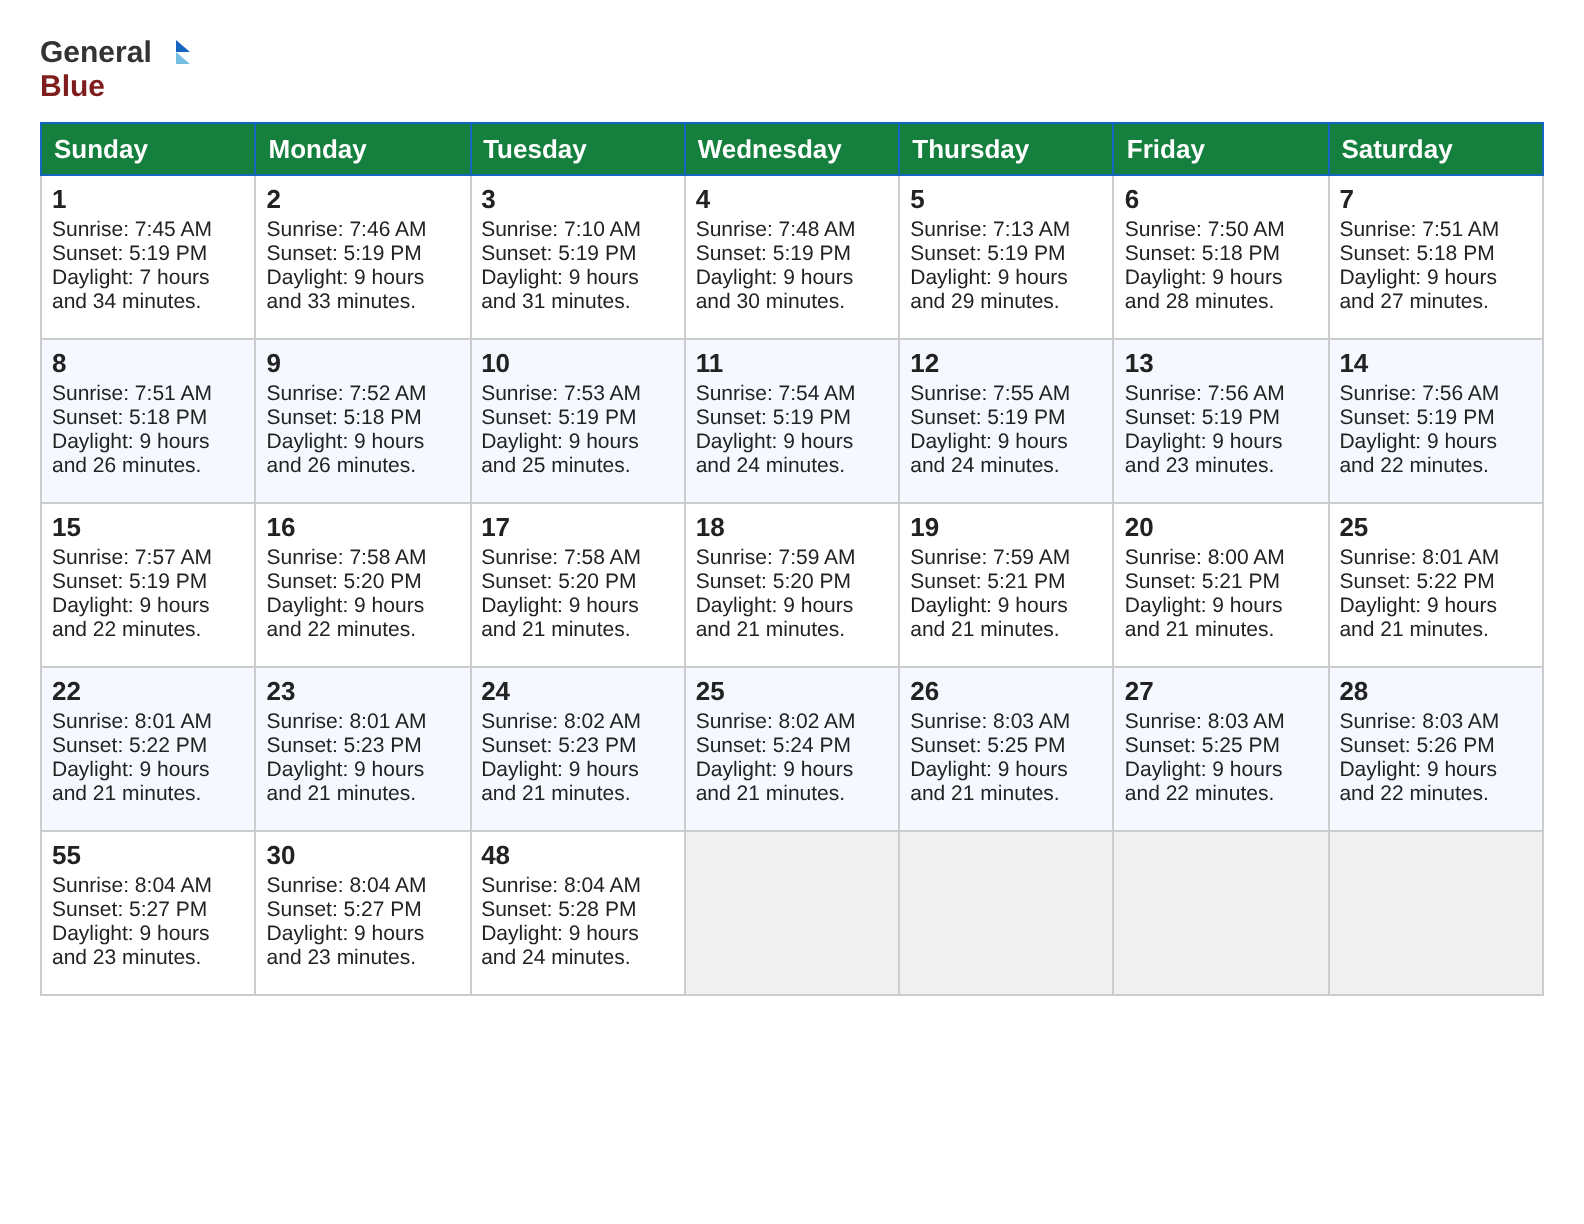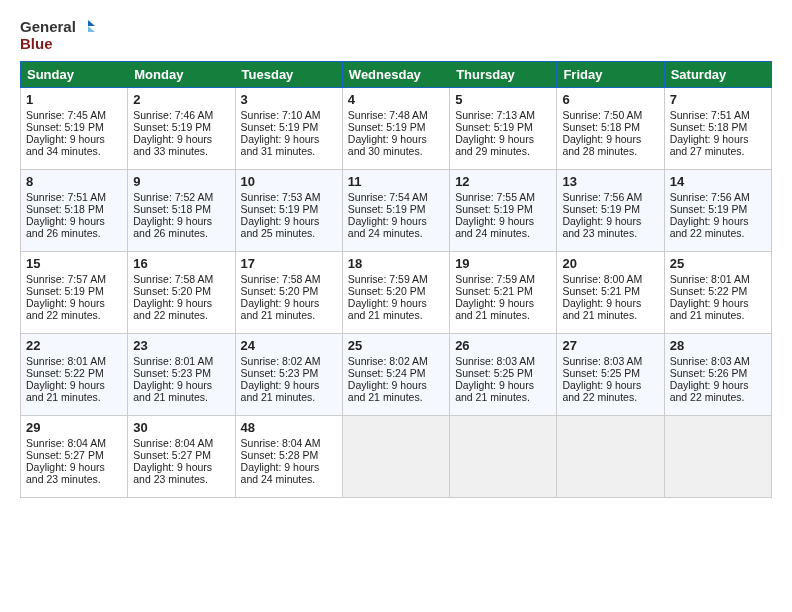--- a/index.html
+++ b/index.html
@@ -105,21 +105,21 @@
         <th>Friday</th>
         <th>Saturday</th>
       </tr>
     </thead>
     <tbody id="calendar-body">
     <tr>
           <td>
         <span class="day-num">1</span>
         <span>Sunrise: 7:45 AM</span><br>
         <span>Sunset: 5:19 PM</span><br>
-        <span>Daylight: 9 hours and 34 minutes.</span>
+        <span>Daylight: 7 hours and 34 minutes.</span>
       </td>
           <td>
         <span class="day-num">2</span>
         <span>Sunrise: 7:46 AM</span><br>
         <span>Sunset: 5:19 PM</span><br>
         <span>Daylight: 9 hours and 33 minutes.</span>
       </td>
           <td>
         <span class="day-num">3</span>
         <span>Sunrise: 7:10 AM</span><br>
@@ -278,21 +278,21 @@
       </td>
           <td>
         <span class="day-num">28</span>
         <span>Sunrise: 8:03 AM</span><br>
         <span>Sunset: 5:26 PM</span><br>
         <span>Daylight: 9 hours and 22 minutes.</span>
       </td>
         </tr>
         <tr>
           <td>
-        <span class="day-num">29</span>
+        <span class="day-num">55</span>
         <span>Sunrise: 8:04 AM</span><br>
         <span>Sunset: 5:27 PM</span><br>
         <span>Daylight: 9 hours and 23 minutes.</span>
       </td>
           <td>
         <span class="day-num">30</span>
         <span>Sunrise: 8:04 AM</span><br>
         <span>Sunset: 5:27 PM</span><br>
         <span>Daylight: 9 hours and 23 minutes.</span>
       </td>

